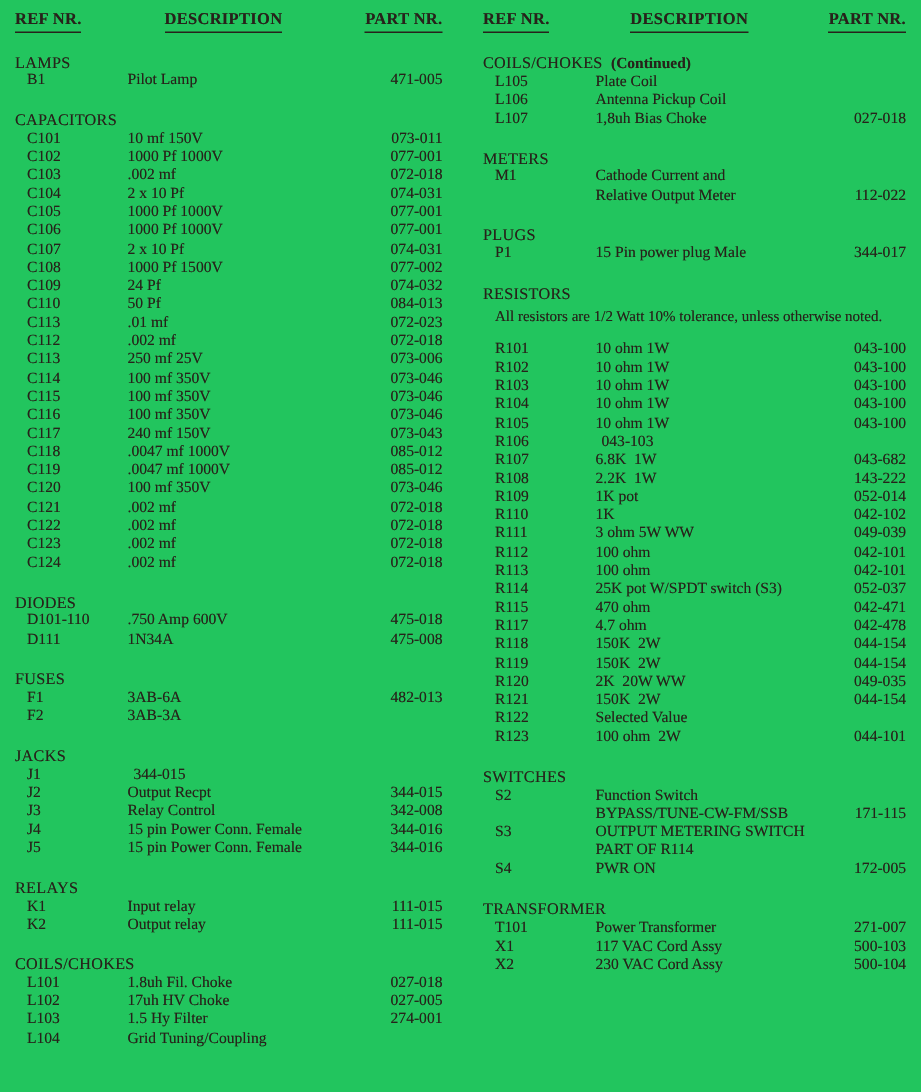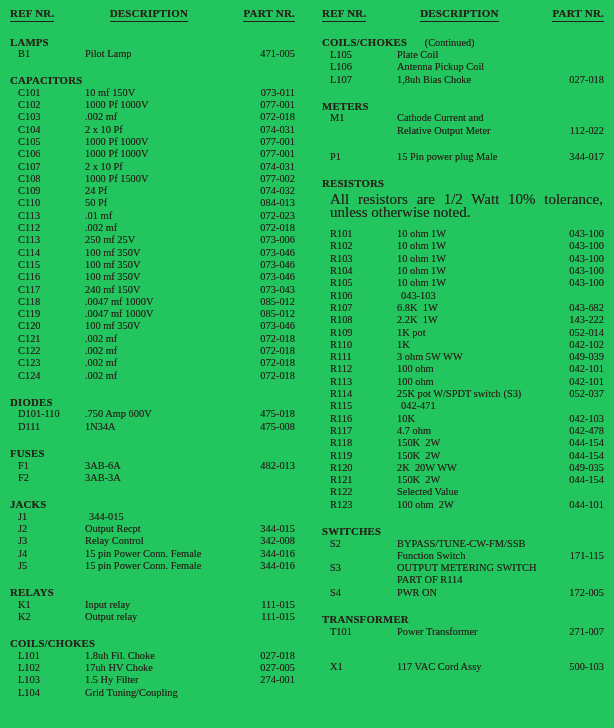--- a/index.html
+++ b/index.html
@@ -23,35 +23,35 @@
     display: flex; justify-content: space-between; align-items: baseline;
     margin-bottom: 2px;
   }
   .hdr span {
     font-weight: bold; font-size: 11px; letter-spacing: 0.2px;
     border-bottom: 1.6px solid #27221b; padding-bottom: 1.5px;
     white-space: pre;
   }
   .section { margin-top: 14px; }
   .sec-title-line { font-size: 10.8px; line-height: 12.5px; }
-  .sec-title { font-weight: bold; letter-spacing: 0.2px; }
-  .sec-suffix { font-weight: normal; font-size: 10.3px; margin-left: 15px; }
+  .sec-title { font-weight: normal; letter-spacing: 0.2px; }
+  .sec-suffix { font-weight: bold; font-size: 10.3px; margin-left: 3px; }
   .sec-note {
-    font-size: 15px; line-height: 13.2px;
+    font-size: 10px; line-height: 13.2px;
     margin: 3px 1px 9px 8px; text-align: justify;
   }
   .row {
     display: flex; padding-left: 8px;
     font-size: 10.4px; line-height: 12.3px;
   }
   .c-ref { width: 67px; flex-shrink: 0; align-self: flex-start; white-space: pre; }
   .c-desc { flex: 1; min-width: 0; }
   .desc-line { white-space: pre; }
   .c-part { align-self: flex-end; white-space: pre; margin-left: 4px; }
-  .gap-before { margin-top: 23px; }
+  .gap-before { margin-top: 1px; }
 </style>
 </head>
 <body>
 
 <div class="page" id="page">
   <div class="col">
     <div class="hdr">
       <span>REF NR.</span>
       <span>DESCRIPTION</span>
       <span>PART NR.</span>
@@ -482,20 +482,23 @@
     <span class="c-desc">
                 <div class="desc-line">Cathode Current and</div>
                 <div class="desc-line">Relative Output Meter</div>
               </span>
     <span class="c-part">112-022</span>
   </div>
 </div>
   </div>
 
   <div class="section">
+    <div class="sec-title-line">
+      <span class="sec-title">PLUGS</span>
+    </div>
 
     <div class="rows">
   <div class="row">
     <span class="c-ref">P1</span>
     <span class="c-desc">
                 <div class="desc-line">15 Pin power plug Male</div>
               </span>
     <span class="c-part">344-017</span>
   </div>
 </div>
@@ -611,30 +614,26 @@
   <div class="row">
     <span class="c-ref">R114</span>
     <span class="c-desc">
                 <div class="desc-line">25K pot W/SPDT switch (S3)</div>
               </span>
     <span class="c-part">052-037</span>
   </div>
 
   <div class="row">
     <span class="c-ref">R115</span>
+    <span class="c-desc">
+                <div class="desc-line">470 ohm</div>
+              </span>
     <span class="c-part">042-471</span>
   </div>
 
-  <div class="row">
-    <span class="c-ref">R116</span>
-    <span class="c-desc">
-                <div class="desc-line">10K</div>
-              </span>
-    <span class="c-part">042-103</span>
-  </div>
 
   <div class="row">
     <span class="c-ref">R117</span>
     <span class="c-desc">
                 <div class="desc-line">4.7 ohm</div>
               </span>
     <span class="c-part">042-478</span>
   </div>
 
   <div class="row">
@@ -690,22 +689,22 @@
   <div class="section">
     <div class="sec-title-line">
       <span class="sec-title">SWITCHES</span>
     </div>
 
     <div class="rows">
 
   <div class="row">
     <span class="c-ref">S2</span>
     <span class="c-desc">
+                <div class="desc-line">Function Switch</div>
                 <div class="desc-line">BYPASS/TUNE-CW-FM/SSB</div>
-                <div class="desc-line">Function Switch</div>
               </span>
     <span class="c-part">171-115</span>
   </div>
 
   <div class="row">
     <span class="c-ref">S3</span>
     <span class="c-desc">
                 <div class="desc-line">OUTPUT METERING SWITCH</div>
                 <div class="desc-line">PART OF R114</div>
               </span>
@@ -737,17 +736,24 @@
   </div>
 
   <div class="row gap-before">
     <span class="c-ref">X1</span>
     <span class="c-desc">
                 <div class="desc-line">117 VAC Cord Assy</div>
               </span>
     <span class="c-part">500-103</span>
   </div>
 
+  <div class="row">
+    <span class="c-ref">X2</span>
+    <span class="c-desc">
+                <div class="desc-line">230 VAC Cord Assy</div>
+              </span>
+    <span class="c-part">500-104</span>
+  </div>
 </div>
   </div>
 </div>
   </div>
 </div>
 
 </body></html>

